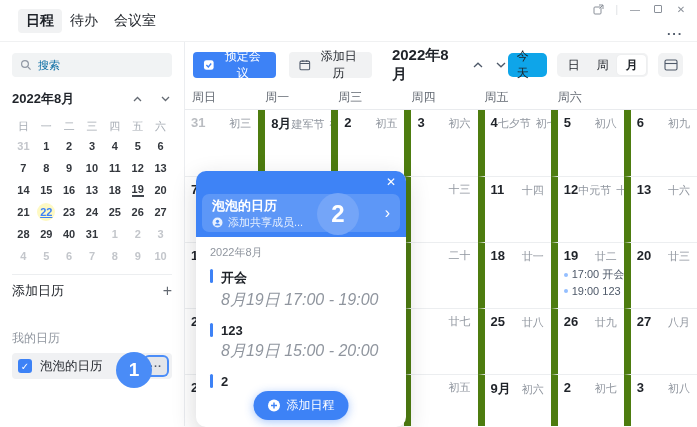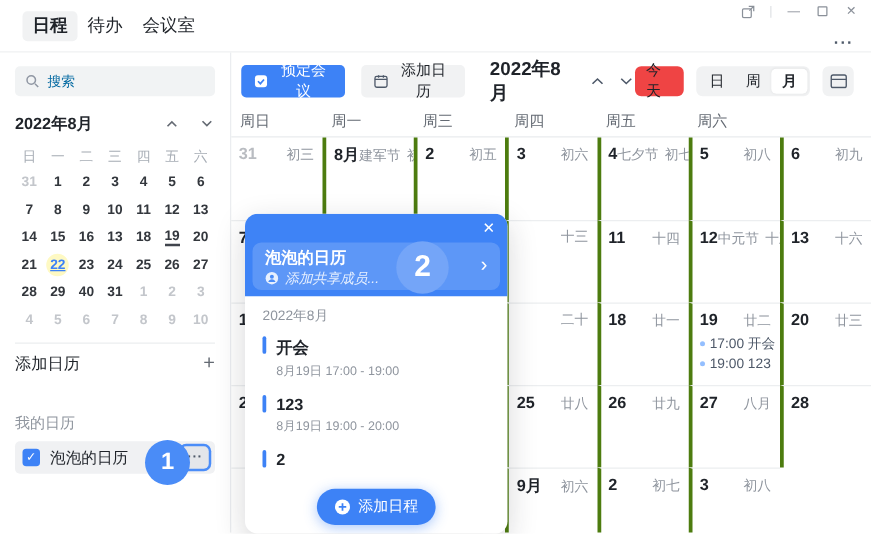--- a/index.html
+++ b/index.html
@@ -49,57 +49,57 @@
   .dots-btn { width:22px; height:18px; background:#e4e6ea; border-radius:4px; box-shadow:0 0 0 2px #4b8df8; display:flex; align-items:center; justify-content:center; font-size:11px; font-weight:bold; color:#4e5969; letter-spacing:0.5px; cursor:pointer; }
 
   
   .toolbar { height:46px; display:flex; align-items:center; padding:0 14px 0 8px; flex:none; }
   .btn { height:26px; border-radius:4px; display:flex; align-items:center; gap:5px; padding:0 10px; font-size:12px; cursor:pointer; border:none; }
   .btn-primary { background:#3d82f6; color:#ffffff; }
   .btn-secondary { background:#f1f2f3; color:#1f2329; margin-left:13px; }
   .month-group { display:flex; align-items:center; margin-left:20px; gap:10px; }
   .month-title { font-size:15px; font-weight:bold; }
   .toolbar-right { margin-left:auto; display:flex; align-items:center; gap:10px; }
-  .today-btn { height:24px; background:#ef4444; border-radius:5px; padding:0 9px; font-size:12px; display:flex; align-items:center; cursor:pointer; }
+  .today-btn { height:24px; background:#0ea5e9; border-radius:5px; padding:0 9px; font-size:12px; display:flex; align-items:center; cursor:pointer; }
   .segmented { height:24px; background:#f1f2f3; border-radius:5px; padding:2px; display:flex; }
   .seg { width:29px; display:flex; align-items:center; justify-content:center; font-size:12px; color:#1f2329; border-radius:4px; cursor:pointer; }
   .seg.active { background:#fff; font-weight:bold; box-shadow:0 0 2px rgba(0,0,0,.06); }
   .view-btn { width:28px; height:24px; background:#f1f2f3; border-radius:5px; display:flex; align-items:center; justify-content:center; cursor:pointer; }
 
   
   .grid-head { display:grid; grid-template-columns:repeat(7,1fr); height:22px; border-bottom:1px solid #e9ebee; flex:none; }
   .grid-head div { font-size:12px; color:#646a73; padding-left:7px; line-height:18px; }
   .grid { flex:1; display:grid; grid-template-columns:repeat(7,1fr); grid-template-rows:66px 66px 66px 66px 1fr; }
-  .cell { padding:5px 7px 0 6px; border-left:3px solid #4d7c0f; border-top:1px solid #eceef0; overflow:hidden; cursor:pointer; }
+  .cell { padding:5px 7px 0 6px; border-left:7px solid #4d7c0f; border-top:1px solid #eceef0; overflow:hidden; cursor:pointer; }
   .cell:nth-child(-n+7) { border-top:none; }
   .cell:nth-child(7n+1) { border-left:none; }
   .ctop { display:flex; align-items:baseline; }
   .cnum { font-size:13px; font-weight:bold; color:#1f2329; white-space:nowrap; }
   .cnum.muted { color:#b9bcc1; }
   .cright { margin-left:auto; font-size:11px; color:#8f959e; display:flex; gap:5px; white-space:nowrap; }
   .ev { margin-top:3px; display:flex; align-items:center; gap:4px; font-size:11px; color:#4e5969; white-space:nowrap; }
   .ev i { width:4px; height:4px; border-radius:50%; background:#94bfff; flex:none; }
 
   
   .popup { position:absolute; left:196px; top:171px; width:210px; height:256px; border-radius:10px; box-shadow:0 8px 24px rgba(31,35,41,.18); z-index:5; overflow:hidden; background:#fff; }
   .p-head { height:66px; background:#3e83f6; position:relative; }
   .p-close { position:absolute; top:4px; right:10px; color:#fff; font-size:12px; cursor:pointer; }
   .p-card { position:absolute; left:6px; right:6px; top:23px; height:38px; background:rgba(255,255,255,.16); border-radius:7px; padding:4px 10px; cursor:pointer; }
   .p-title { font-size:13px; font-weight:bold; color:#fff; line-height:16px; }
-  .p-sub { display:flex; align-items:center; gap:5px; margin-top:1px;font-style:italic; }
+  .p-sub { display:flex; align-items:center; gap:5px; margin-top:1px; }
   .p-sub span { font-size:11px; color:rgba(255,255,255,.85); }
   .p-chev { position:absolute; right:10px; top:8px; color:#fff; font-size:16px; line-height:22px; cursor:pointer; }
   .p-body { padding:8px 14px 0 14px; position:relative; height:190px; }
   .p-month { font-size:11px; color:#8f959e; }
   .p-events { margin-top:9px; }
   .pevent { margin-bottom:12px; cursor:pointer; }
   .pe-row { display:flex; align-items:flex-start; gap:8px; }
   .pe-bar { width:3px; height:14px; border-radius:2px; background:#3d82f6; flex:none; }
   .pe-title { font-size:13px; font-weight:bold; color:#1f2329; }
-  .pe-time { margin:3px 0 0 11px; font-size:10px; color:#8f959e; }
+  .pe-time { margin:3px 0 0 11px; font-size:16px; color:#8f959e;font-style:italic; }
   .add-event-btn { position:absolute; left:50%; bottom:7px; transform:translateX(-50%); height:29px; border-radius:15px; background:#3d82f6; color:#fff; font-size:12px; display:flex; align-items:center; gap:6px; padding:0 14px; border:none; cursor:pointer; box-shadow:0 2px 10px rgba(61,130,246,.45); white-space:nowrap; }
 
   
   .ann { position:absolute; border-radius:50%; display:flex; align-items:center; justify-content:center; color:#fff; font-weight:bold; z-index:8; }
   .ann-1 { left:116px; top:352px; width:36px; height:36px; background:#4a8cf7; font-size:19px; }
   .ann-2 { left:317px; top:193px; width:42px; height:42px; background:#74a5f8; font-size:24px; }
 
   svg { display:block; }
 </style>
 </head>
@@ -544,20 +544,28 @@
             </div>
           </div>
           <div class="cell">
             <div class="ctop">
               <span class="cnum"></span>
               <span class="cright"></span>
             </div>
           </div>
           <div class="cell">
             <div class="ctop">
+              <span class="cnum"></span>
+              <span class="cright">
+                <span>廿七</span>
+              </span>
+            </div>
+          </div>
+          <div class="cell">
+            <div class="ctop">
               <span class="cnum">25</span>
               <span class="cright">
                 <span>廿八</span>
               </span>
             </div>
           </div>
           <div class="cell">
             <div class="ctop">
               <span class="cnum">26</span>
               <span class="cright">
@@ -651,21 +659,21 @@
               <span class="pe-bar"></span>
               <span class="pe-title">开会</span>
             </div>
             <div class="pe-time">8月19日 17:00 - 19:00</div>
           </div>
           <div class="pevent">
             <div class="pe-row">
               <span class="pe-bar"></span>
               <span class="pe-title">123</span>
             </div>
-            <div class="pe-time">8月19日 19:00 - 20:00</div>
+            <div class="pe-time">8月19日 15:00 - 20:00</div>
           </div>
           <div class="pevent">
             <div class="pe-row">
               <span class="pe-bar"></span>
               <span class="pe-title">2</span>
             </div>
           </div>
         </div>
       <button class="add-event-btn">
         <svg width="13" height="13" viewBox="0 0 13 13">

